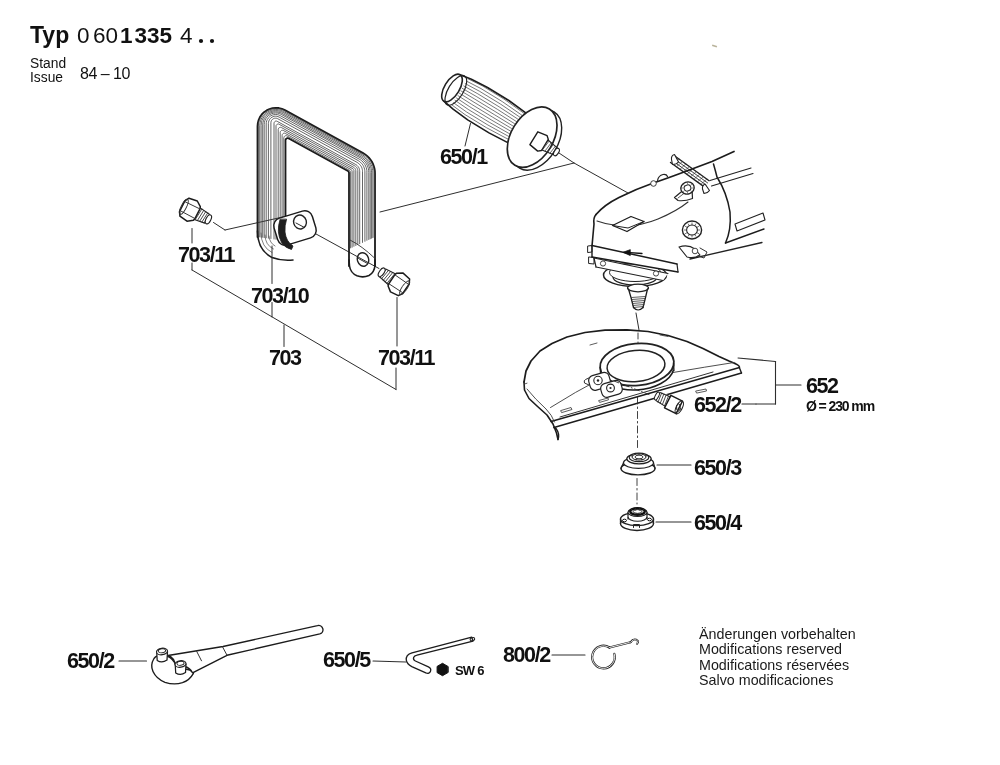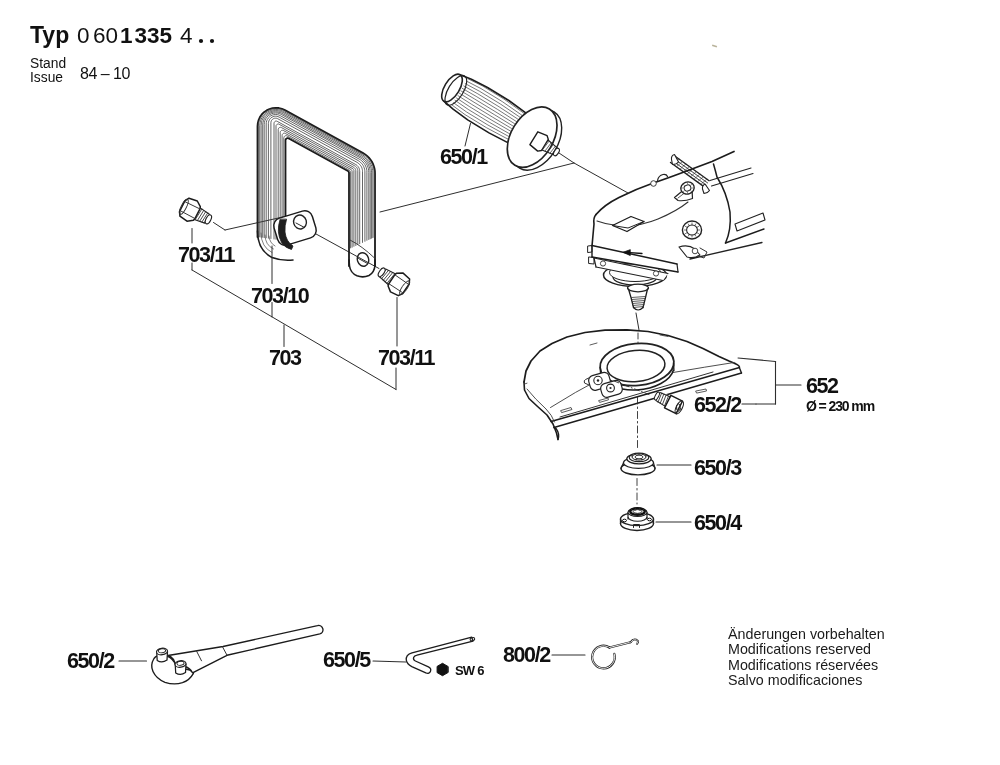--- a/index.html
+++ b/index.html
@@ -316,15 +316,15 @@
 <text x="806" y="392.5" font-size="21.5" font-weight="bold" fill="#111" text-anchor="start" letter-spacing="-1.4">652</text>
 <text x="806" y="411" font-size="14" font-weight="bold" fill="#111" text-anchor="start" letter-spacing="-1.1">Ø = 230 mm</text>
 <text x="694" y="474.5" font-size="21.5" font-weight="bold" fill="#111" text-anchor="start" letter-spacing="-1.4">650/3</text>
 <text x="694" y="529.5" font-size="21.5" font-weight="bold" fill="#111" text-anchor="start" letter-spacing="-1.4">650/4</text>
 <text x="67" y="667.5" font-size="21.5" font-weight="bold" fill="#111" text-anchor="start" letter-spacing="-1.4">650/2</text>
 <text x="323" y="666.5" font-size="21.5" font-weight="bold" fill="#111" text-anchor="start" letter-spacing="-1.4">650/5</text>
 <text x="503" y="661.5" font-size="21.5" font-weight="bold" fill="#111" text-anchor="start" letter-spacing="-1.4">800/2</text>
 <text x="455" y="675" font-size="13" font-weight="bold" fill="#111" text-anchor="start" letter-spacing="-0.8">SW 6</text>
 <path d="M 447.9,672.6 L 442.5,675.7 L 437.1,672.6 L 437.1,666.4 L 442.5,663.3 L 447.9,666.4 Z" fill="#111" stroke="#111" stroke-width="1" stroke-linecap="round" stroke-linejoin="round"></path>
 </svg>
-<div style="position:absolute;left:728px;top:627px;font-family:'Liberation Sans',sans-serif;font-size:14.3px;line-height:15.3px;color:#1a1a1a;">
+<div style="position:absolute;left:699px;top:627px;font-family:'Liberation Sans',sans-serif;font-size:14.3px;line-height:15.3px;color:#1a1a1a;">
 Änderungen vorbehalten<br>Modifications reserved<br>Modifications réservées<br>Salvo modificaciones
 </div>
 </div>
 </body></html>

